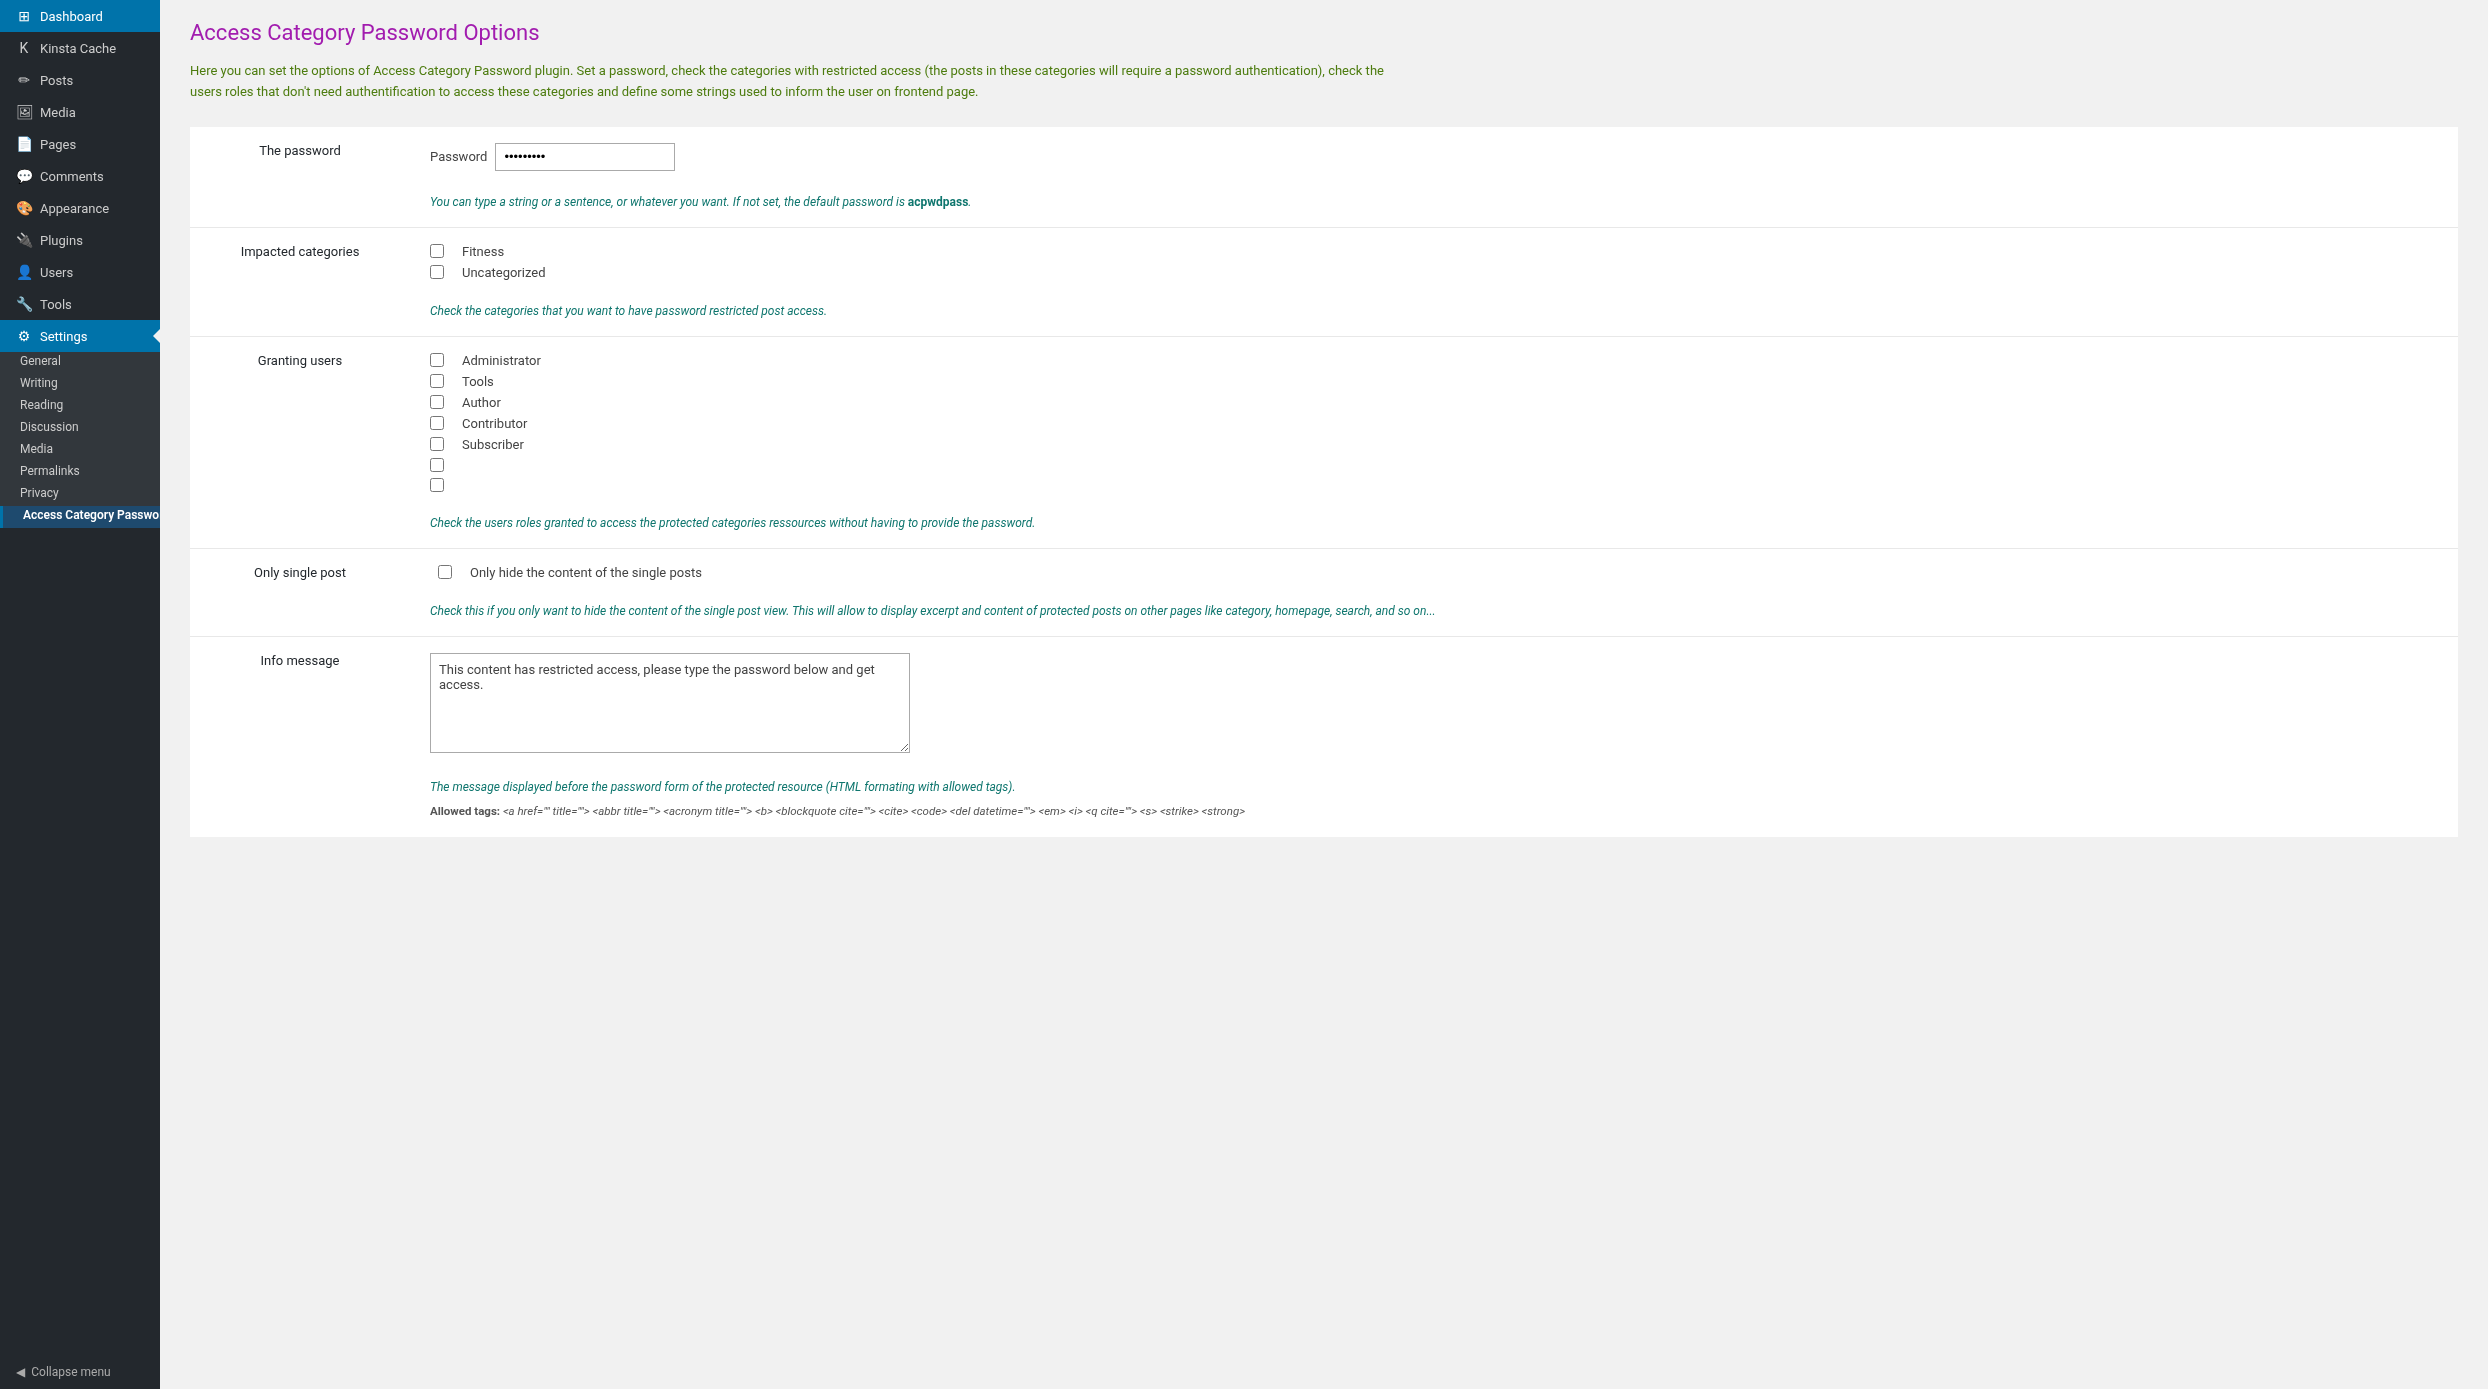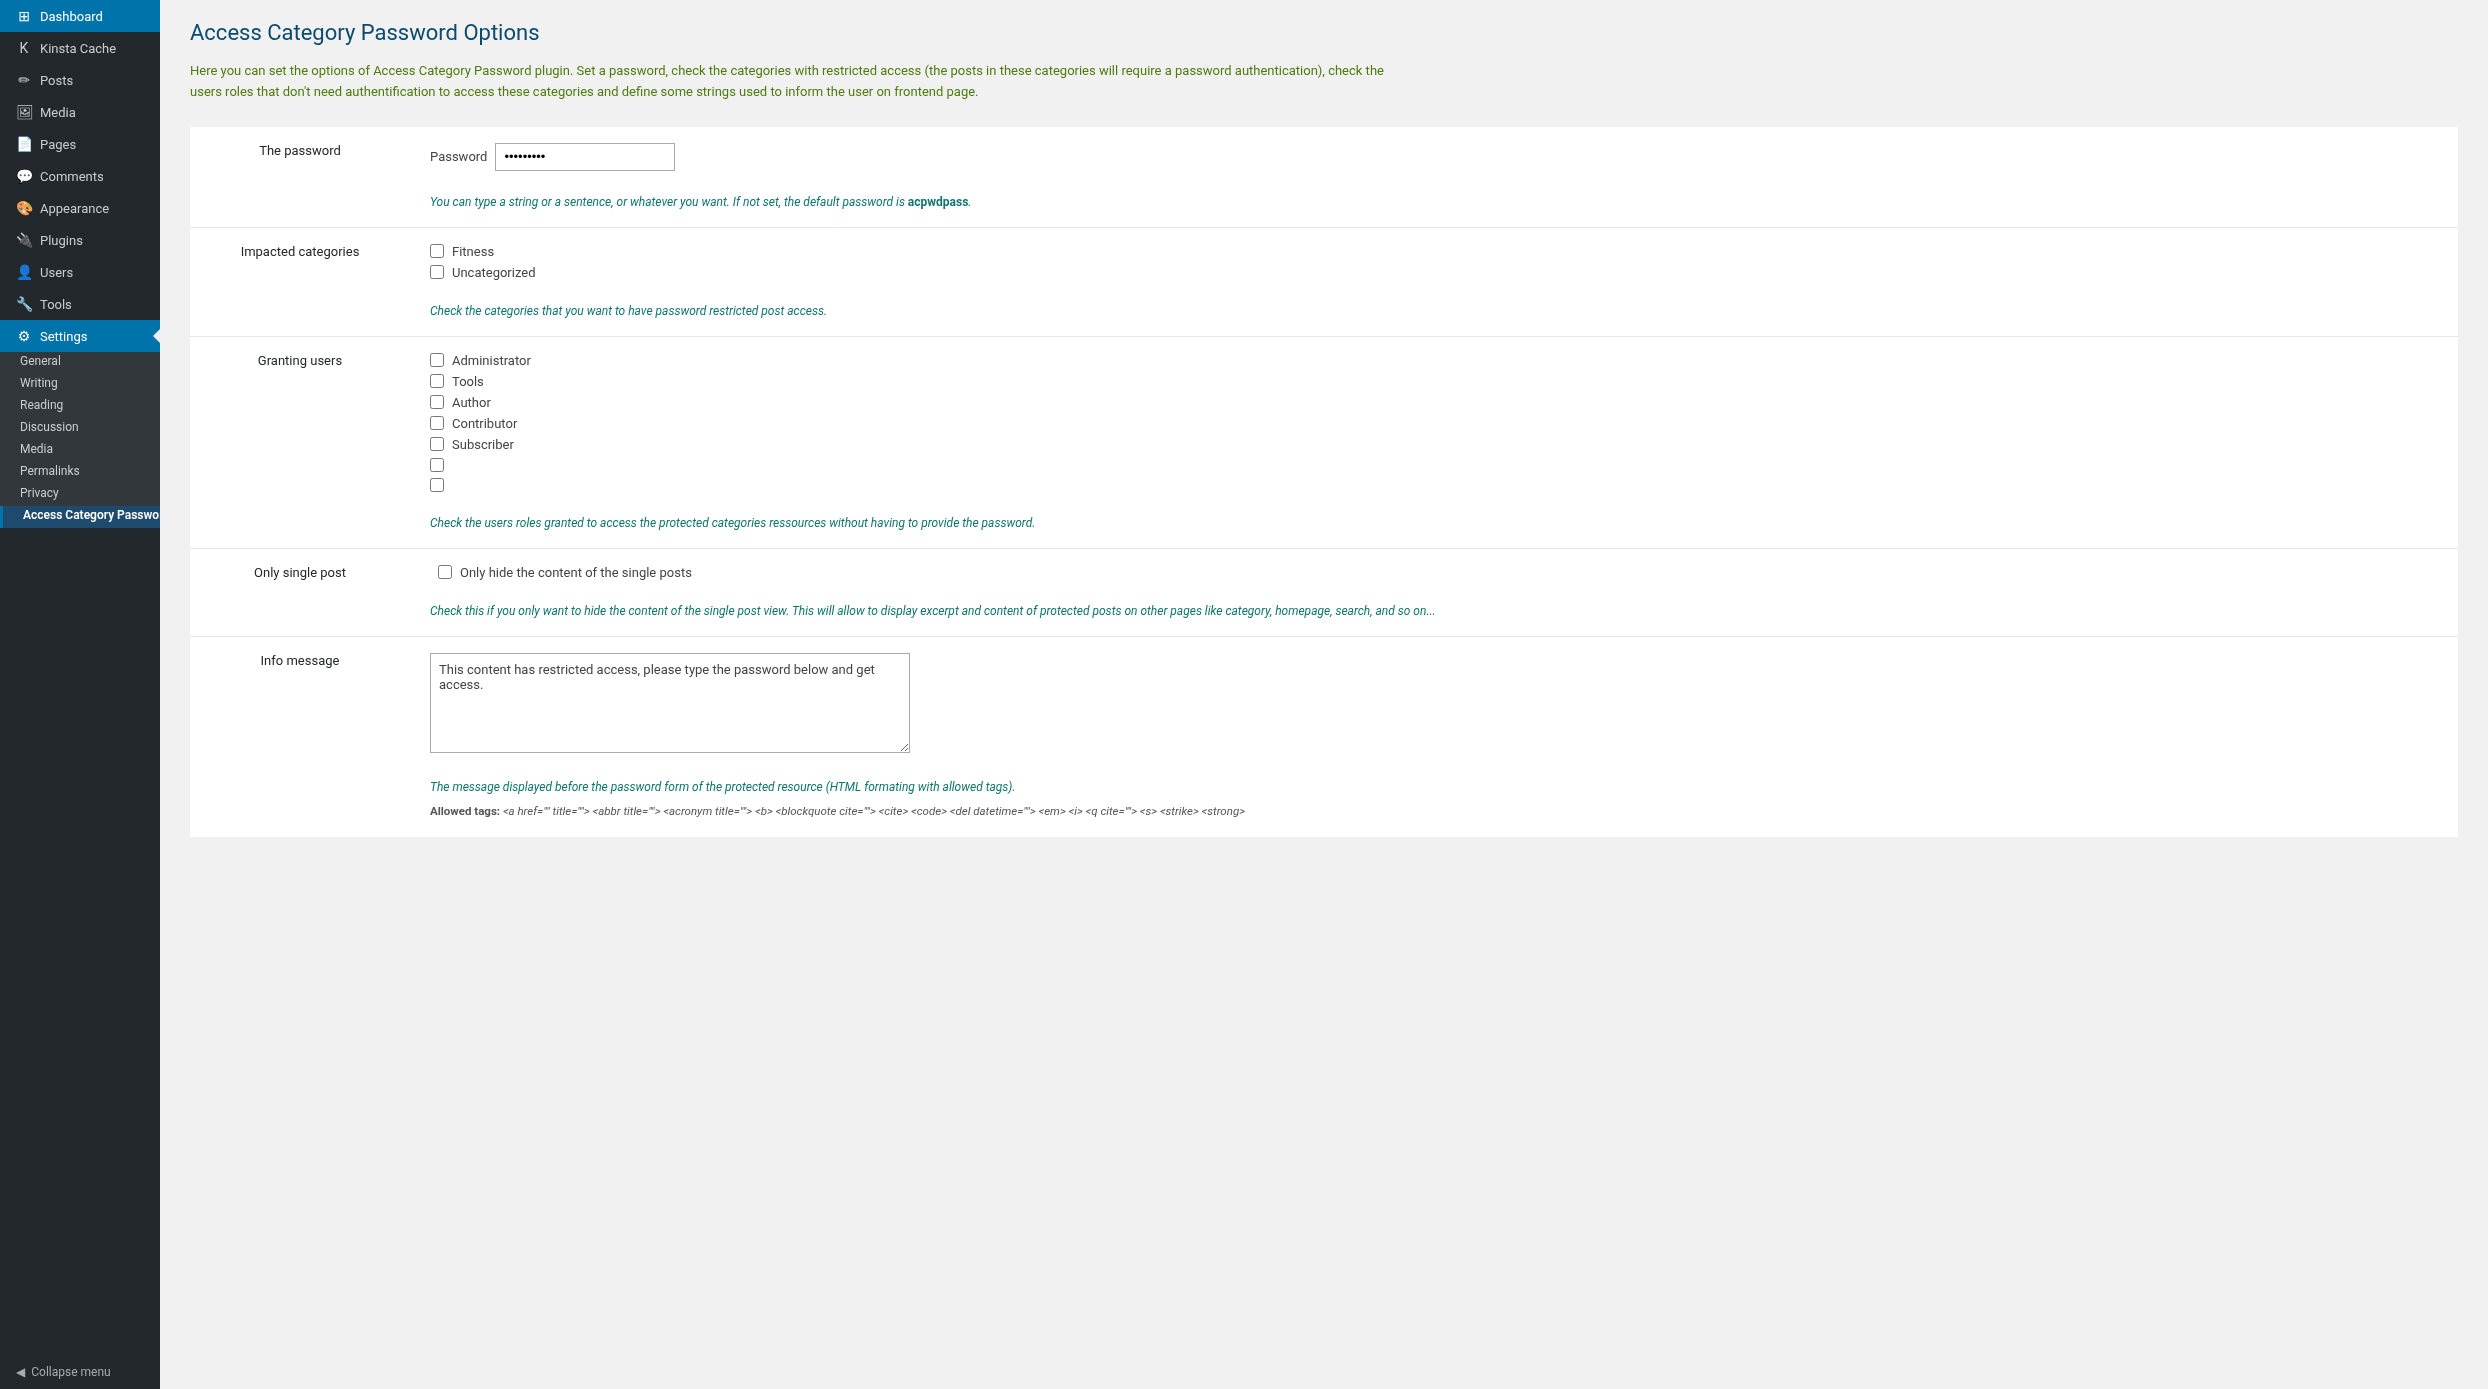--- a/index.html
+++ b/index.html
@@ -58,21 +58,21 @@
     #main {
       flex: 1;
       padding: 20px 30px;
       overflow-y: auto;
       background: #f1f1f1;
     }
 
     h1.page-title {
       font-size: 22px;
       font-weight: 400;
-      color: #0c4a6e;
+      color: #a21caf;
       margin-bottom: 16px;
     }
 
     .description {
       font-size: 13px;
       color: #4d7c0f;
       line-height: 1.6;
       margin-bottom: 24px;
       max-width: 1200px;
     }
@@ -121,21 +121,21 @@
     .hint {
       font-size: 12px;
       color: #0f766e;
       font-style: italic;
       margin-top: 22px;
       line-height: 1.5;
     }
     .hint strong { font-weight: 700; font-style: normal; }
 
     .checkbox-list { display: flex; flex-direction: column; gap: 6px; margin-bottom: 8px; }
-    .checkbox-item { display: flex; align-items: center; gap: 8px; font-size: 13px; color: #444; }
+    .checkbox-item { display: flex; align-items: center; gap: 18px; font-size: 13px; color: #444; }
     .checkbox-item input[type="checkbox"] { width: 14px; height: 14px; cursor: pointer; }
 
     .textarea-field {
       width: 480px;
       height: 100px;
       border: 1px solid #aaa;
       padding: 8px;
       font-size: 13px;
       font-family: inherit;
       color: #444;

